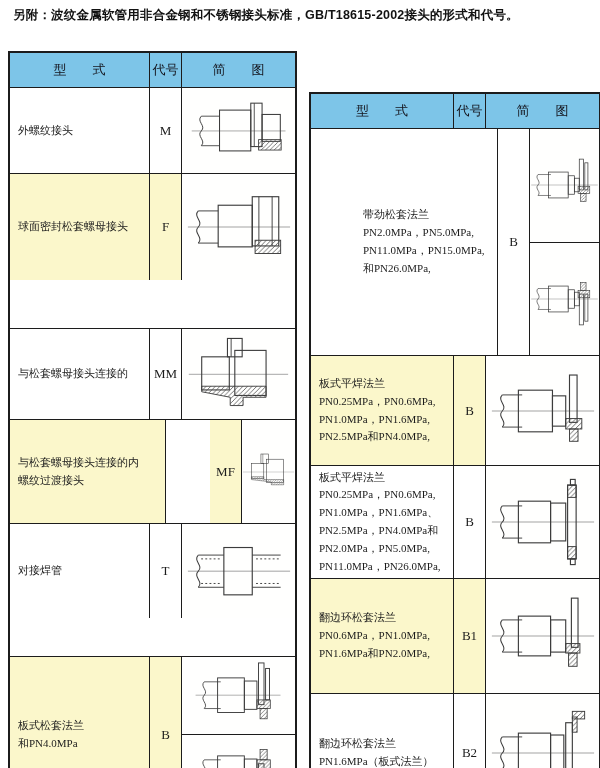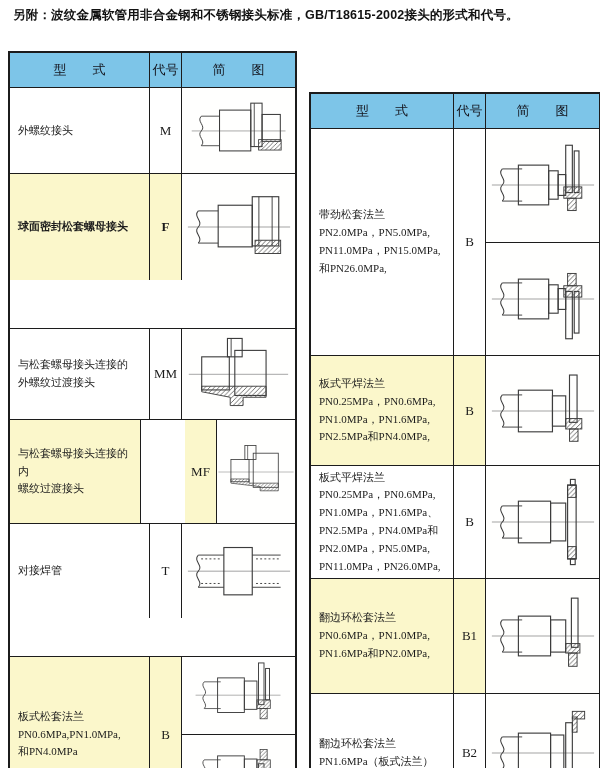--- a/index.html
+++ b/index.html
@@ -83,21 +83,21 @@
               <line x1="13" y1="63" x2="34" y2="63" stroke="#3c3c3c" stroke-width="1"></line>
               <rect x="34" y="22" width="36" height="47" fill="none" stroke="#3c3c3c" stroke-width="1.2"></rect>
               <rect x="70" y="14" width="13" height="50" fill="none" stroke="#3c3c3c" stroke-width="1.2"></rect>
               <line x1="74" y1="14" x2="74" y2="64" stroke="#3c3c3c" stroke-width="1"></line>
               <rect x="83" y="27" width="21" height="31" fill="none" stroke="#3c3c3c" stroke-width="1.2"></rect>
               <rect x="79" y="56" width="26" height="12" fill="url(#hp0)" stroke="#3c3c3c" stroke-width="1"></rect>
             </svg>
           </div>
         </div>
       </div>
-      <div class="trow" style="height: 107px; font-weight: bold;">
+      <div class="trow" style="height: 107px;">
         <div class="cell type-cell hl" style="width: 140px;">
           <div>球面密封松套螺母接头</div>
         </div>
         <div class="cell code-cell hl" style="width: 32px;">F</div>
         <div class="cell diagram-cell">
           <div class="diagram-sub">
             <svg viewBox="0 0 112 92" xmlns="http://www.w3.org/2000/svg">
               <defs>
                 <pattern id="hp1" width="5" height="5" patternUnits="userSpaceOnUse">
                   <path d="M0 5 L5 0" stroke="#565656" stroke-width="0.9"></path>
@@ -112,21 +112,20 @@
               <line x1="77" y1="14" x2="77" y2="66" stroke="#3c3c3c" stroke-width="1"></line>
               <line x1="91" y1="14" x2="91" y2="66" stroke="#3c3c3c" stroke-width="1"></line>
               <rect x="73" y="60" width="27" height="14" fill="url(#hp1)" stroke="#3c3c3c" stroke-width="1"></rect>
             </svg>
           </div>
         </div>
       </div>
       <div class="trow" style="height: 91px; margin-top: 48px;">
         <div class="cell type-cell" style="width: 140px;">
           <div>与松套螺母接头连接的</div>
-          <div>外螺纹过渡接头</div>
         </div>
         <div class="cell code-cell" style="width: 32px;">MM</div>
         <div class="cell diagram-cell">
           <div class="diagram-sub">
             <svg viewBox="0 0 112 92" xmlns="http://www.w3.org/2000/svg">
               <defs>
                 <pattern id="hp2" width="5" height="5" patternUnits="userSpaceOnUse">
                   <path d="M0 5 L5 0" stroke="#565656" stroke-width="0.9"></path>
                 </pattern>
               </defs>
@@ -134,21 +133,21 @@
               <rect x="16" y="27" width="30" height="36" fill="none" stroke="#3c3c3c" stroke-width="1.2"></rect>
               <rect x="52" y="20" width="34" height="49" fill="none" stroke="#3c3c3c" stroke-width="1.2"></rect>
               <rect x="44" y="7" width="16" height="20" fill="none" stroke="#3c3c3c" stroke-width="1.2"></rect>
               <line x1="48" y1="7" x2="48" y2="27" stroke="#3c3c3c" stroke-width="1"></line>
               <path d="M16 59 L86 59 L86 71 L61 71 L61 80 L47 80 L47 71 L16 65 Z" fill="url(#hp2)" stroke="#3c3c3c" stroke-width="1"></path>
             </svg>
           </div>
         </div>
       </div>
       <div class="trow" style="height: 104px;">
-        <div class="cell type-cell hl" style="width: 131px;">
+        <div class="cell type-cell hl" style="width: 156px;">
           <div>与松套螺母接头连接的内</div>
           <div>螺纹过渡接头</div>
         </div>
         <div class="cell code-cell hl" style="width: 32px; margin-left: 44px;">MF</div>
         <div class="cell diagram-cell">
           <div class="diagram-sub">
             <svg viewBox="0 0 112 92" xmlns="http://www.w3.org/2000/svg">
               <defs>
                 <pattern id="hp3" width="5" height="5" patternUnits="userSpaceOnUse">
                   <path d="M0 5 L5 0" stroke="#565656" stroke-width="0.9"></path>
@@ -188,21 +187,20 @@
               <line x1="74" y1="59" x2="98" y2="59" stroke="#3c3c3c" stroke-width="1" stroke-dasharray="2 2.4"></line>
               <line x1="16" y1="33" x2="36" y2="33" stroke="#3c3c3c" stroke-width="1" stroke-dasharray="2 2.4"></line>
               <line x1="16" y1="59" x2="36" y2="59" stroke="#3c3c3c" stroke-width="1" stroke-dasharray="2 2.4"></line>
             </svg>
           </div>
         </div>
       </div>
       <div class="trow" style="height: 156px; margin-top: 38px;">
         <div class="cell type-cell hl" style="width: 140px;">
           <div>板式松套法兰</div>
-          <div>PN0.6MPa,PN1.0MPa,</div>
           <div>和PN4.0MPa</div>
         </div>
         <div class="cell code-cell hl" style="width: 32px;">B</div>
         <div class="cell diagram-cell">
           <div class="diagram-sub">
             <svg viewBox="0 0 112 92" xmlns="http://www.w3.org/2000/svg">
               <defs>
                 <pattern id="hp5" width="5" height="5" patternUnits="userSpaceOnUse">
                   <path d="M0 5 L5 0" stroke="#565656" stroke-width="0.9"></path>
                 </pattern>
@@ -240,21 +238,21 @@
           </div>
         </div>
       </div>
     </div>
   <div class="tbl" id="tbl-right" style="width: 288px;">
       <div class="trow head">
         <div class="cell hcell" style="width: 143px;">型　　式</div>
         <div class="cell hcell" style="width: 32px;">代号</div>
         <div class="cell hcell" style="flex: 1 1 0%;">简　　图</div>
       </div>
-      <div class="trow" style="height: 227px;">
+      <div class="trow" style="height: 227px; padding-left: 44px;">
         <div class="cell type-cell" style="width: 143px;">
           <div>带劲松套法兰</div>
           <div>PN2.0MPa，PN5.0MPa,</div>
           <div>PN11.0MPa，PN15.0MPa,</div>
           <div>和PN26.0MPa,</div>
         </div>
         <div class="cell code-cell" style="width: 32px;">B</div>
         <div class="cell diagram-cell">
           <div class="diagram-sub">
             <svg viewBox="0 0 112 92" xmlns="http://www.w3.org/2000/svg">

